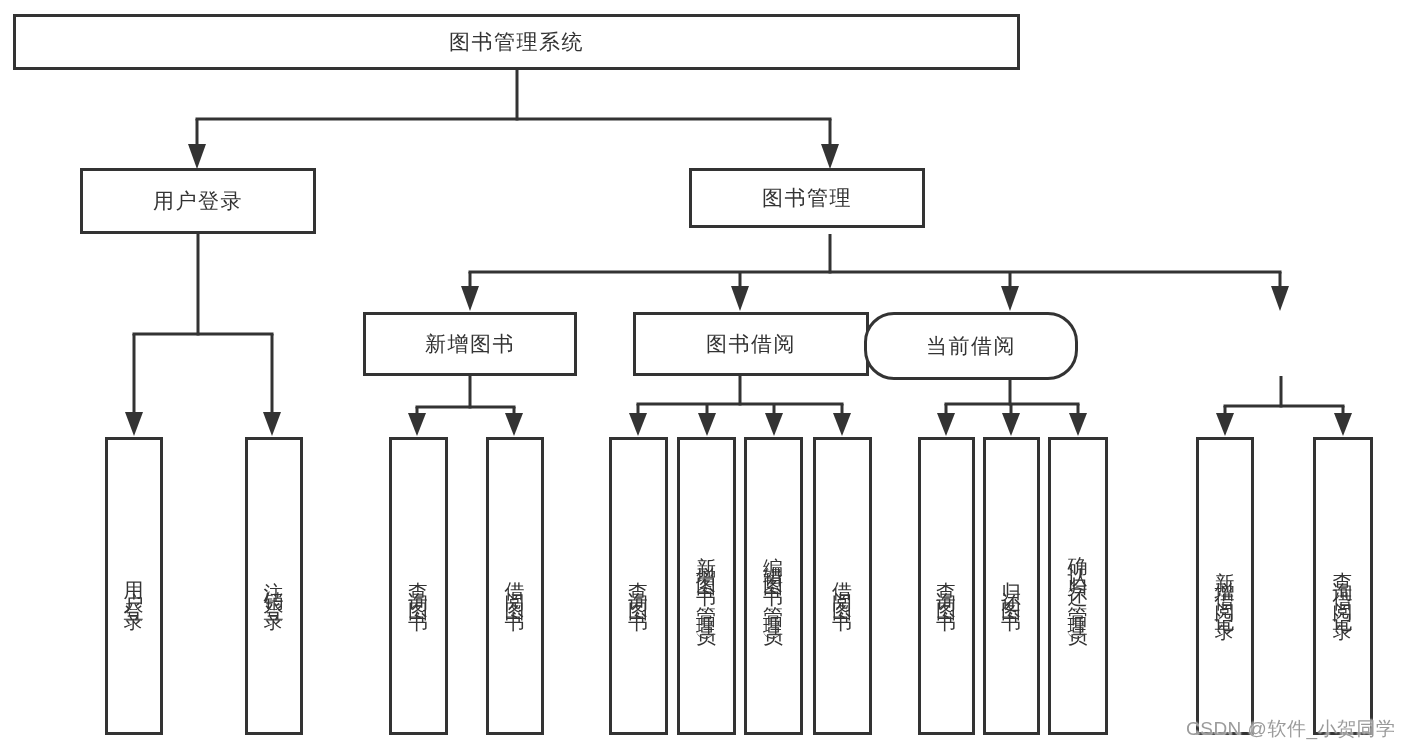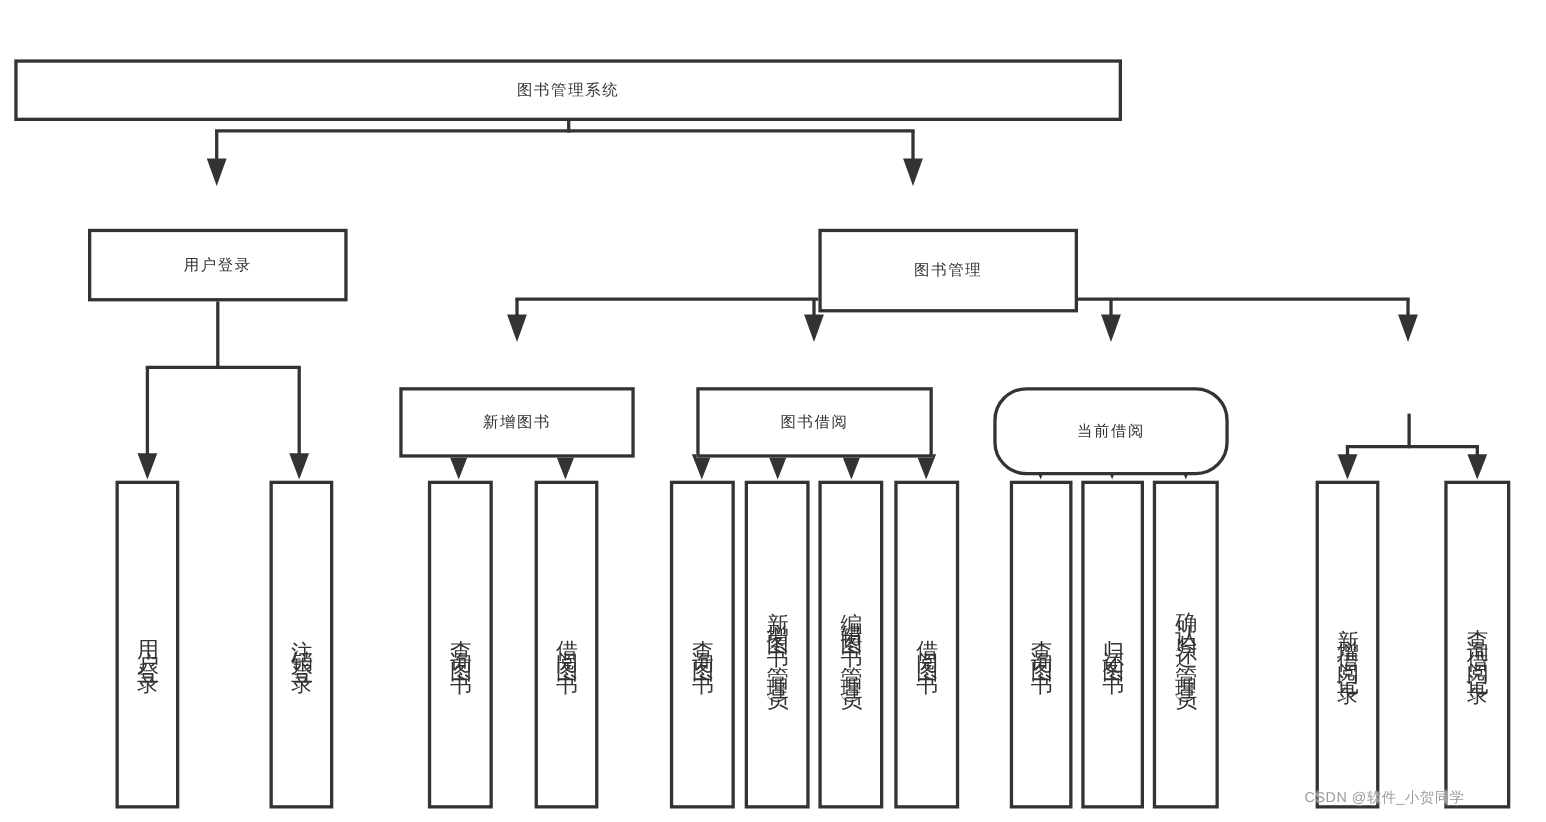--- a/index.html
+++ b/index.html
@@ -25,38 +25,37 @@
     position: absolute;
     box-sizing: border-box;
     border: 3px solid #333333;
     background: #ffffff;
     display: flex;
     align-items: center;
     justify-content: center;
     text-align: center;
   }
   .hbox {
-    font-size: 14px;
+    font-size: 21px;
     letter-spacing: 1.5px;
-    margin-top: 40px;
   }
   .vbox {
     top: 437px;
     height: 298px;
     writing-mode: vertical-rl;
     text-orientation: mixed;
     font-size: 20px;
     letter-spacing: 10px;
     line-height: 1;
   }
   .watermark {
     position: absolute;
     left: 1186px;
     top: 716px;
-    font-size: 13px;
+    font-size: 19px;
     letter-spacing: 0.5px;
     color: #9b9b9b;
     text-shadow: 1px 1px 2px rgba(255,255,255,0.95), -1px -1px 2px rgba(255,255,255,0.8);
     white-space: nowrap;
     z-index: 5;
   }
 </style>
 </head>
 <body>
 
@@ -136,25 +135,25 @@
         <polygon points="1216,413 1234,413 1225,436" stroke="none"></polygon>
         <line x1="1343" y1="406" x2="1343" y2="416" fill="none"></line>
         <polygon points="1334,413 1352,413 1343,436" stroke="none"></polygon>
       </g>
     </g>
   </svg>
 
   <div class="box hbox" style="left:13px; top:14px; width:1007px; height:56px;">图书管理系统</div>
 
   <div class="box hbox" style="left:80px; top:168px; width:236px; height:66px;">用户登录</div>
-  <div class="box hbox" style="left:744px; top:168px; width:236px; height:76px;">图书管理</div>
+  <div class="box hbox" style="left:689px; top:168px; width:236px; height:60px;">图书管理</div>
 
   <div class="box hbox" style="left:363px; top:312px; width:214px; height:64px;">新增图书</div>
-  <div class="box hbox" style="left:633px; top:312px; width:215px; height:64px;text-align:right;">图书借阅</div>
-  <div class="box hbox" style="left:903px; top:312px; width:214px; height:80px;border-radius:30px;">当前借阅</div>
+  <div class="box hbox" style="left:633px; top:312px; width:236px; height:64px;text-align:right;">图书借阅</div>
+  <div class="box hbox" style="left:864px; top:312px; width:214px; height:68px;border-radius:30px;">当前借阅</div>
 
   <div class="box vbox" style="left:105px; width:58px;">用户登录</div>
   <div class="box vbox" style="left:245px; width:58px;">注销登录</div>
 
   <div class="box vbox" style="left:389px; width:59px;">查询图书</div>
   <div class="box vbox" style="left:486px; width:58px;">借阅图书</div>
 
   <div class="box vbox" style="left:609px; width:59px;">查询图书</div>
   <div class="box vbox" style="left:677px; width:59px;">新增图书（管理员）</div>
   <div class="box vbox" style="left:744px; width:59px;">编辑图书（管理员）</div>

